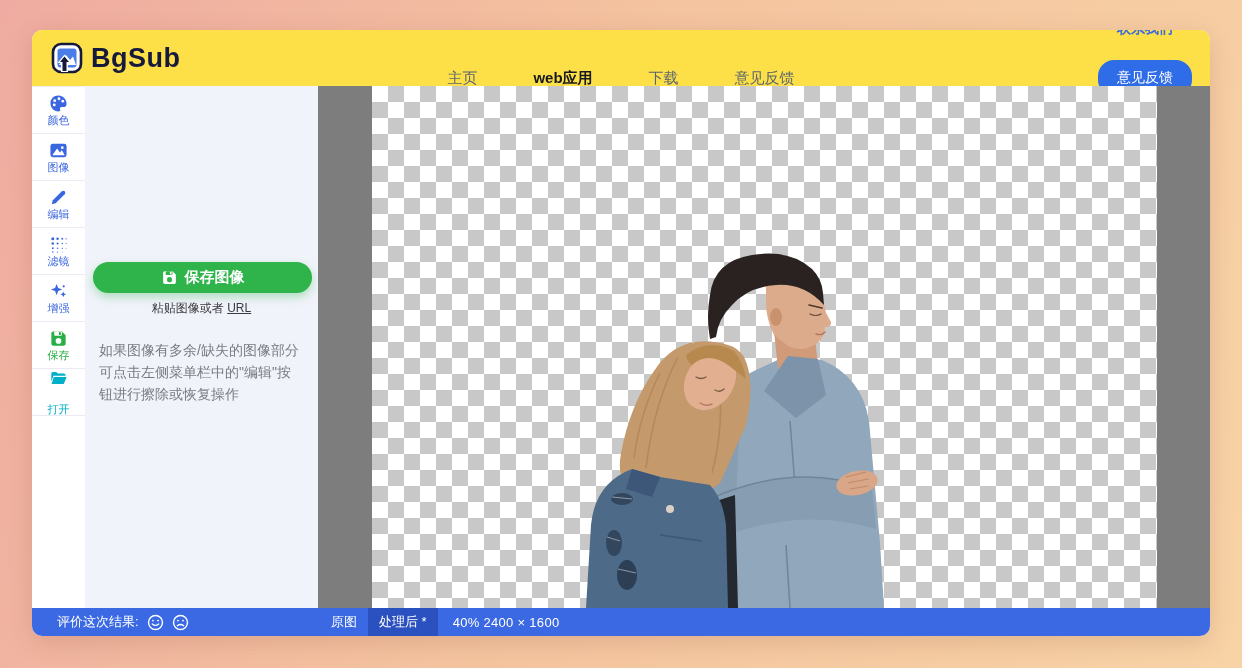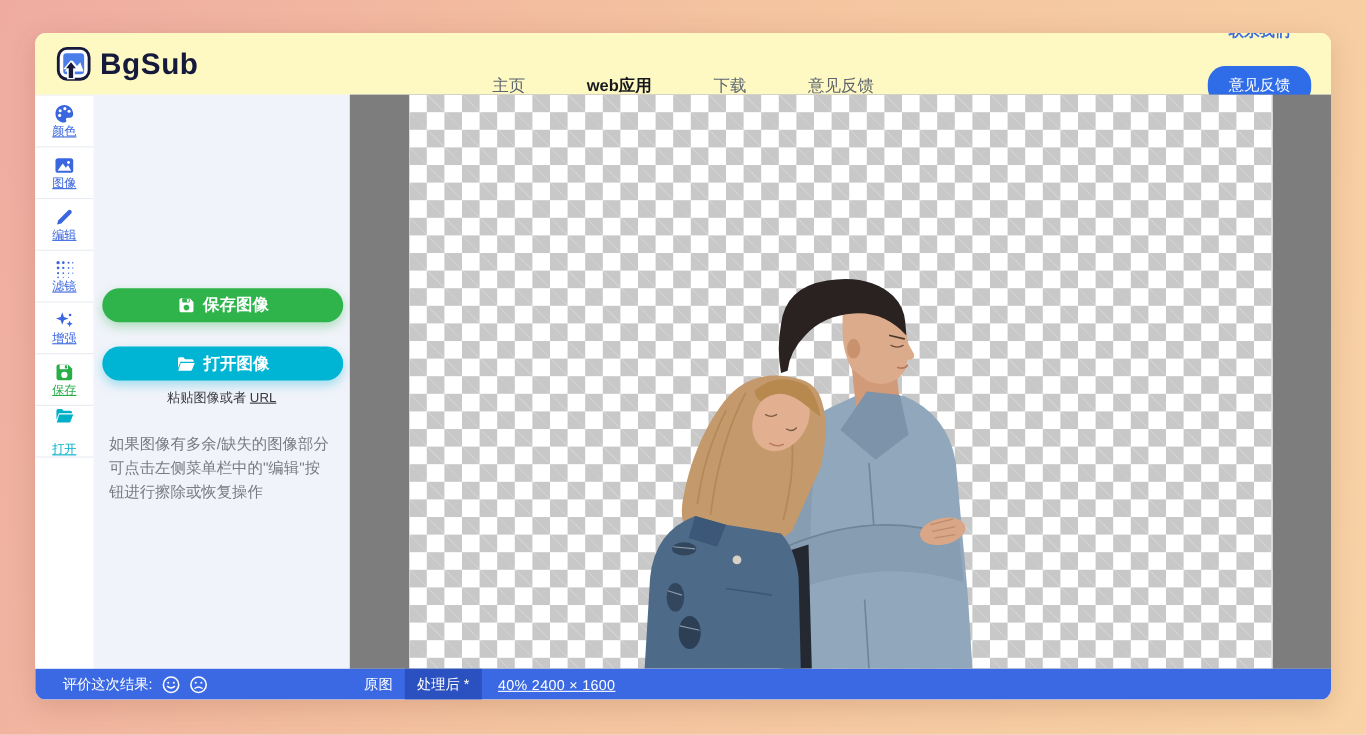--- a/index.html
+++ b/index.html
@@ -1,38 +1,38 @@
 <!DOCTYPE html>
 <html><head>
 <meta charset="utf-8">
 <style>
   * { margin:0; padding:0; box-sizing:border-box; }
   html,body { width:1242px; height:668px; font-family:"Liberation Sans","DejaVu Sans",sans-serif; }
   .page { width:1242px; height:668px; background:linear-gradient(110deg,#efaba1 0%,#f4c39f 45%,#f8d3a6 100%); position:relative; overflow:hidden; }
   .card { position:absolute; left:32px; top:30px; width:1178px; height:606px; background:#ffffff; border-radius:10px; overflow:hidden; display:flex; flex-direction:column; box-shadow:0 6px 24px rgba(120,60,40,.18); }
 
   
-  .header { height:56px; flex:0 0 56px; display:flex; align-items:center; padding:0 18px; position:relative; background:#fef9c3; }
+  .header { height:56px; flex:0 0 56px; display:flex; align-items:center; padding:0 18px; position:relative; background:#fde047; }
   .logo { display:flex; align-items:center; gap:7px; }
   .logo-text { font-size:27px; font-weight:bold; color:#15193b; letter-spacing:.5px; }
   .nav { position:absolute; left:50%; transform:translateX(-50%); top:0; height:100%; display:flex; align-items:center; gap:56px;margin-top:20px; }
   .nav-item { font-size:15px; color:#5c6470; cursor:pointer; position:relative; padding:6px 0; }
   .nav-item.active { color:#16181d; font-weight:bold; }
   .nav-item.active::after { content:""; position:absolute; left:50%; transform:translateX(-50%); bottom:-2px; width:30px; height:3px; border-radius:2px; background:#2e5ce6; }
   .header-right { margin-left:auto; display:flex; align-items:center; gap:22px;flex-direction:column; }
   .contact-link { font-size:14px; color:#3a6ae0; font-weight:bold; cursor:pointer; }
   .feedback-btn { background:#2f6ce8; color:#fff; font-size:14px; border:none; border-radius:16px; padding:9px 19px; cursor:pointer; font-family:inherit; }
 
   
   .main { flex:1; display:flex; min-height:0; }
 
   
   .sidebar { width:53px; flex:0 0 53px; background:#fff; border-top:1px solid #eef0f5; }
   .side-item { height:47px; display:flex; flex-direction:column; align-items:center; justify-content:center; gap:2px; border-bottom:1px solid #e9ebf2; cursor:pointer; }
-  .side-item .lbl { font-size:11px; line-height:1;text-decoration:underline; }
+  .side-item .lbl { font-size:11px; line-height:1; }
   .side-item.blue { color:#3a66e0; }
   .side-item.green { color:#27ae46; }
   .side-item.cyan { color:#00b0c8;gap:17px; }
 
   
   .panel { width:233px; flex:0 0 233px; background:#f1f3fa; position:relative; }
   .panel-inner { padding:176px 8px 0 8px; }
   .big-btn { width:219px; height:31px; border:none; border-radius:16px; color:#fff; font-size:15px; font-weight:bold; display:flex; align-items:center; justify-content:center; gap:7px; cursor:pointer; font-family:inherit; }
   .btn-save { background:#2eb44a; box-shadow:0 4px 10px rgba(46,180,74,.35); }
   .btn-open { background:#00b5d4; box-shadow:0 4px 10px rgba(0,181,212,.35); margin-top:22px; }
@@ -51,21 +51,21 @@
     background-position:0 0,16px 16px; }
   .couple { position:absolute; left:188px; top:167px; width:340px; height:355px; }
 
   
   .statusbar { height:28px; flex:0 0 28px; background:#3b69e3; color:#fff; display:flex; align-items:center; font-size:13px; position:relative; }
   .rate { display:flex; align-items:center; gap:8px; padding-left:25px; }
   .rate svg { display:block; cursor:pointer; }
   .bar-mid { position:absolute; left:288px; top:0; height:100%; display:flex; align-items:center; }
   .tab { height:100%; display:flex; align-items:center; padding:0 11px; cursor:pointer; }
   .tab.active { background:#2b50c0; }
-  .zoominfo { margin-left:15px; letter-spacing:.3px;text-decoration:underline; }
+  .zoominfo { margin-left:15px; letter-spacing:.3px; }
 </style>
 </head>
 <body>
 
 <div class="page">
   <div class="card">
 
     <div class="header">
       <div class="logo">
         <svg width="34" height="34" viewBox="0 0 34 34">
@@ -167,27 +167,20 @@
       <div class="panel">
         <div class="panel-inner">
           <button class="big-btn btn-save">
             <svg width="17" height="17" viewBox="0 0 20 20">
               <path d="M2.5,4.5 C2.5,3.4 3.4,2.5 4.5,2.5 L13.5,2.5 L17.5,6.5 L17.5,15.5 C17.5,16.6 16.6,17.5 15.5,17.5 L4.5,17.5 C3.4,17.5 2.5,16.6 2.5,15.5 Z" fill="#fff"></path>
               <rect x="5.5" y="2.5" width="8" height="4.5" rx="1" fill="#2eb44a"></rect>
               <rect x="10.5" y="3.3" width="2" height="3" fill="#fff"></rect>
               <circle cx="10" cy="12.5" r="3" fill="#2eb44a"></circle>
             </svg>
             <span>保存图像</span>
-          </button>
-          <button class="big-btn btn-open">
-            <svg width="18" height="18" viewBox="0 0 20 20">
-              <path d="M2,5 C2,4 2.8,3.2 3.8,3.2 L7.5,3.2 L9.2,5 L16,5 C17,5 17.8,5.8 17.8,6.8 L17.8,7.5 L4.5,7.5 L2,14 Z" fill="#fff"></path>
-              <path d="M4.8,8.8 L19,8.8 L16.2,15.8 C16,16.4 15.4,16.8 14.8,16.8 L2.3,16.8 Z" fill="#fff"></path>
-            </svg>
-            <span>打开图像</span>
           </button>
           <div class="paste-hint">
             <span>粘贴图像或者</span>
             <a>URL</a>
           </div>
           <p class="instruction">如果图像有多余/缺失的图像部分可点击左侧菜单栏中的"编辑"按钮进行擦除或恢复操作</p>
         </div>
       </div>
 
       <div class="canvas">

